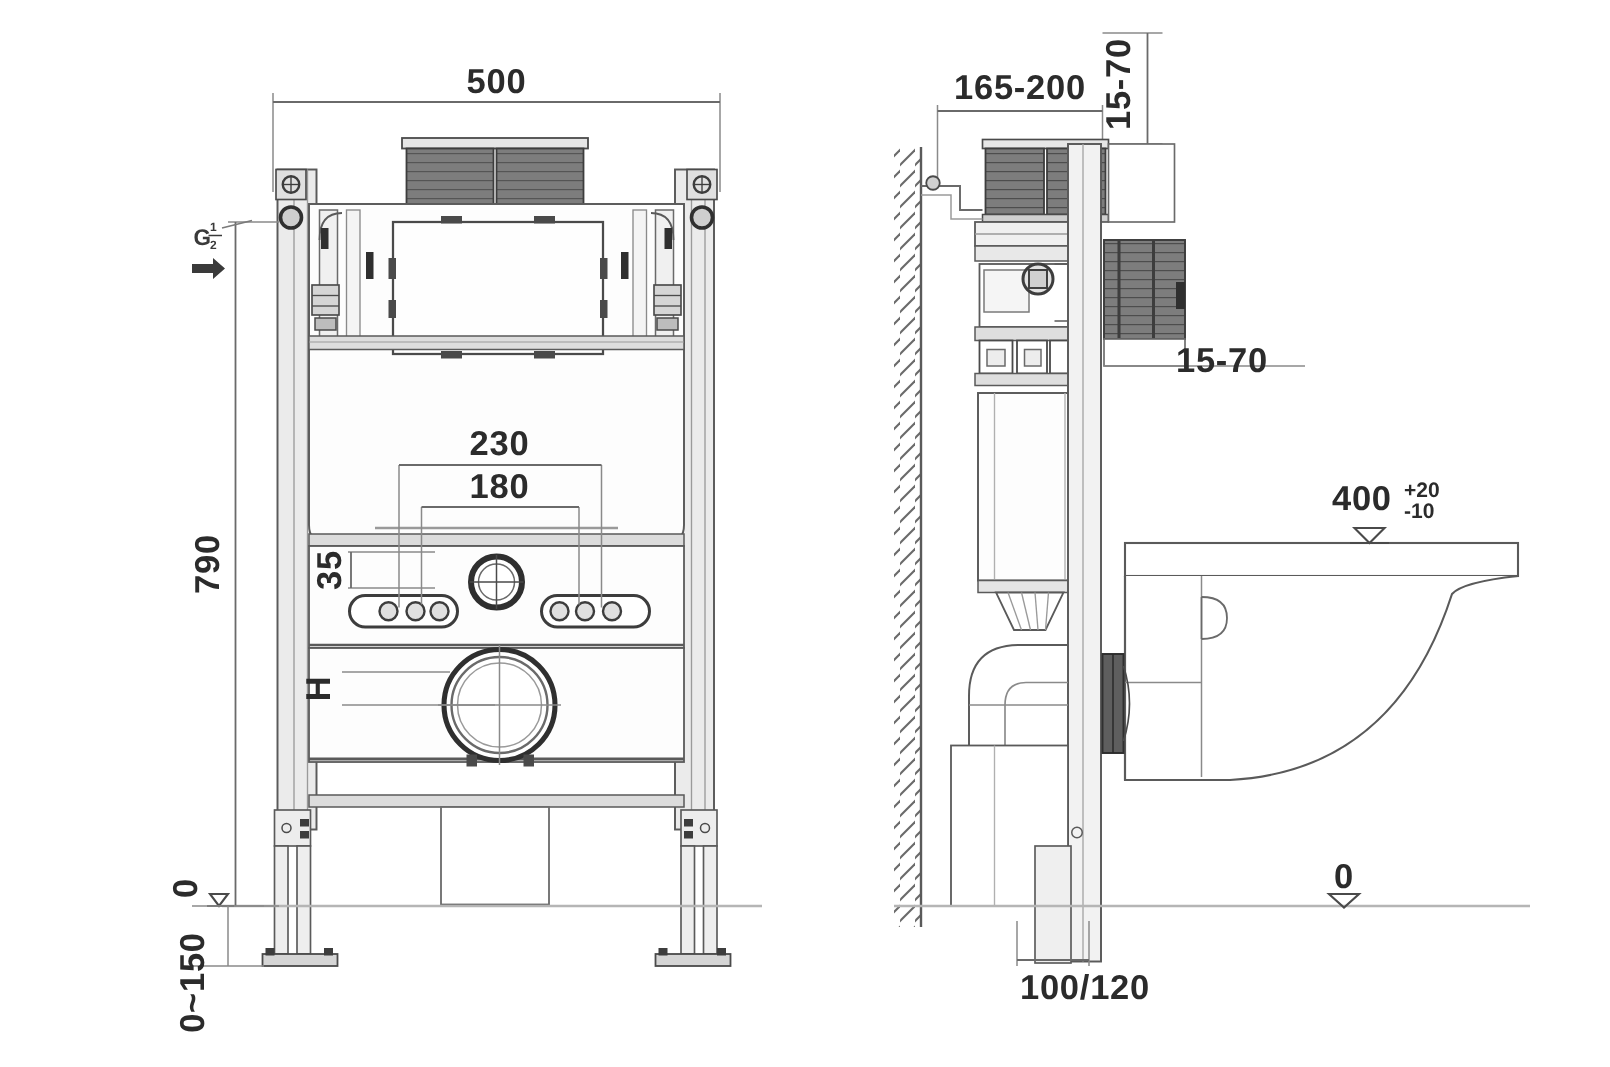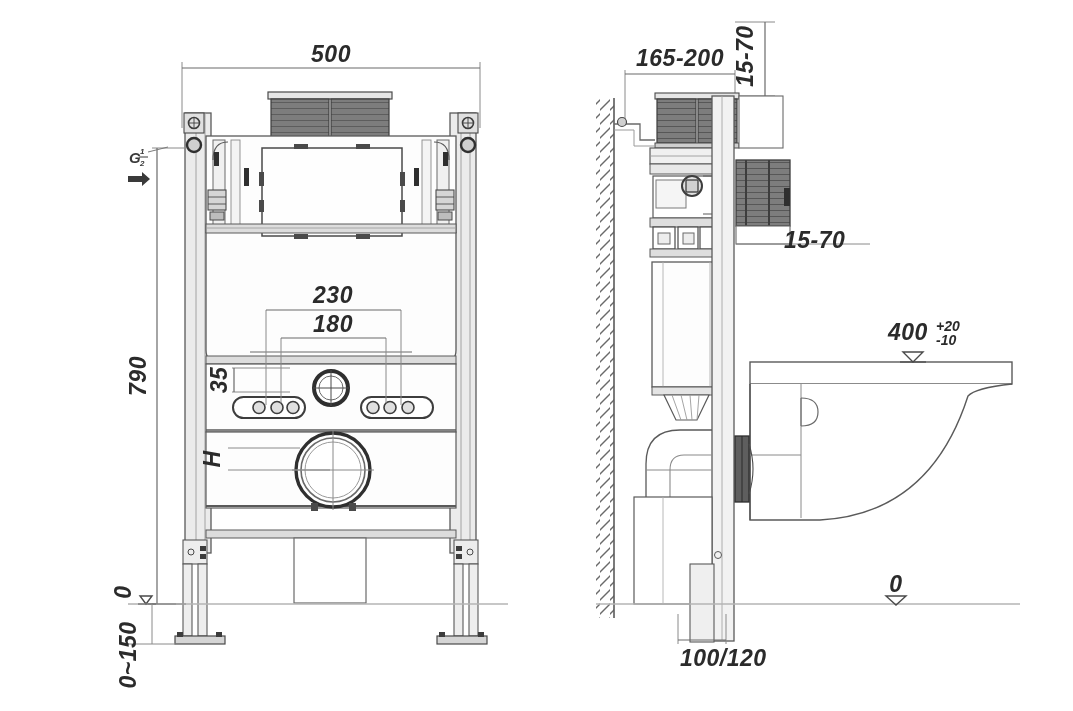--- a/index.html
+++ b/index.html
@@ -1,21 +1,21 @@
 <!DOCTYPE html>
 <html><head>
 <meta charset="utf-8">
 <title>Concealed Cistern Frame Technical Drawing</title>
 <style>
   html,body{margin:0;padding:0;background:#ffffff;}
   body{
     font-family:"Liberation Sans", sans-serif;
     width:1073px;height:711px;overflow:hidden;position:relative;
   }
-  #stage{position:absolute;left:0;top:0;width:890px;height:711px;font-style:italic;}
+  #stage{position:absolute;left:0;top:0;width:890px;height:711px;}
   svg{display:block;}
   .dimtext{
     font-family:"Liberation Sans", sans-serif;
     font-size:23px;font-weight:700;fill:#2b2b2b;
     letter-spacing:0.5px;
   }
   .tolnum{
     font-family:"Liberation Sans", sans-serif;
     font-size:14px;font-weight:700;fill:#2b2b2b;
   }

